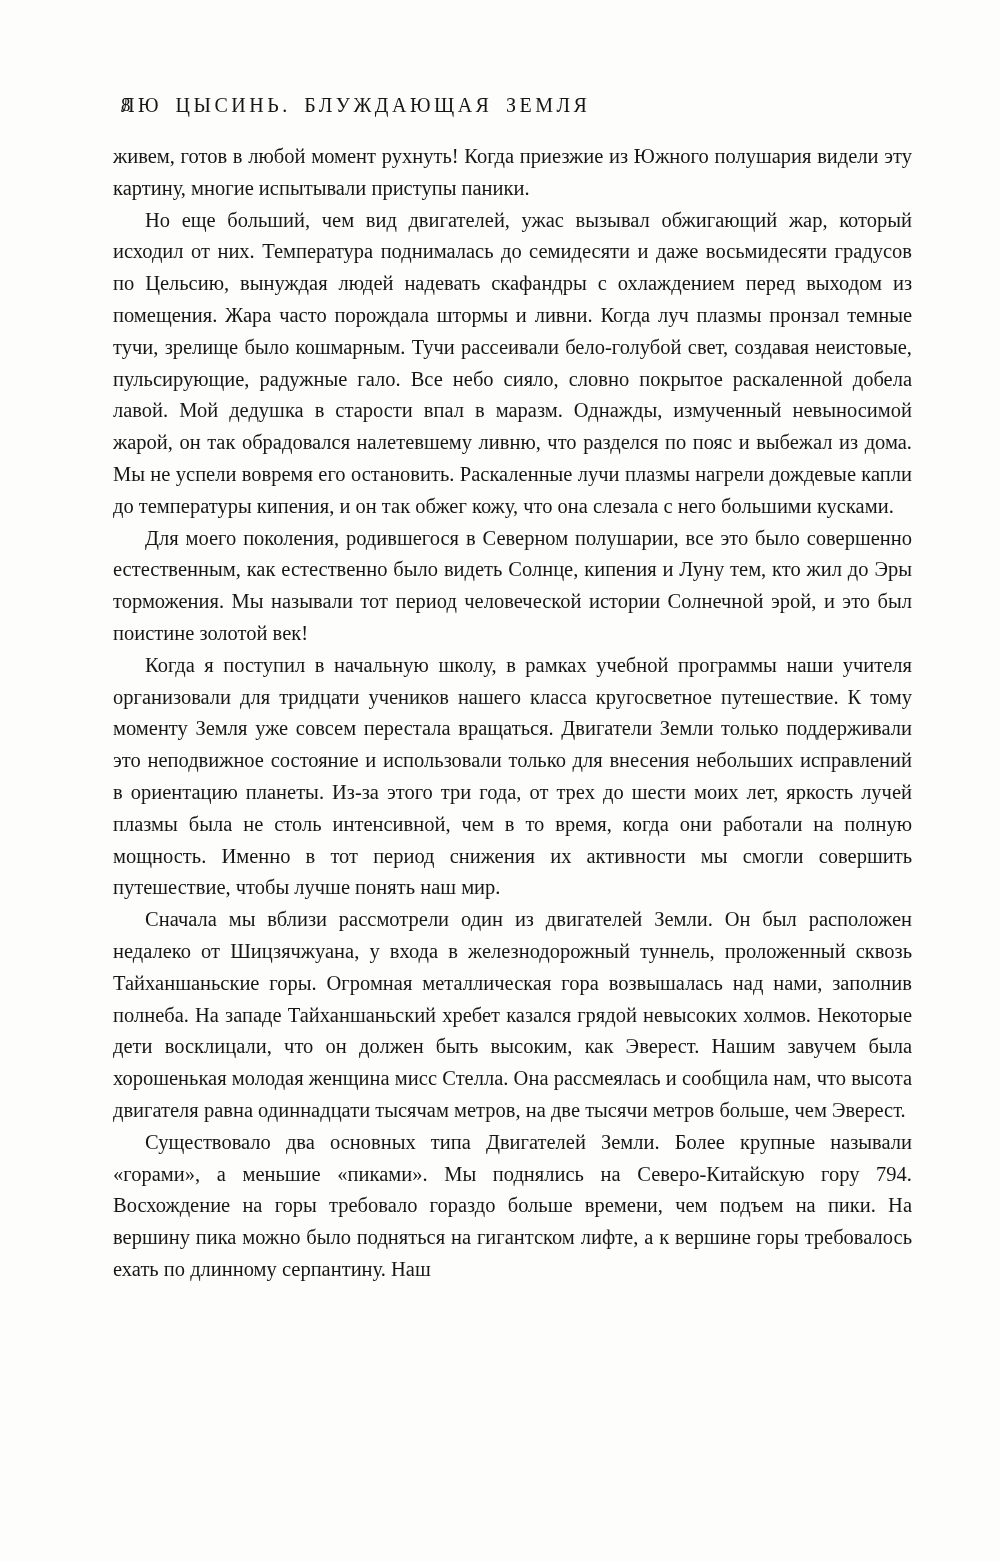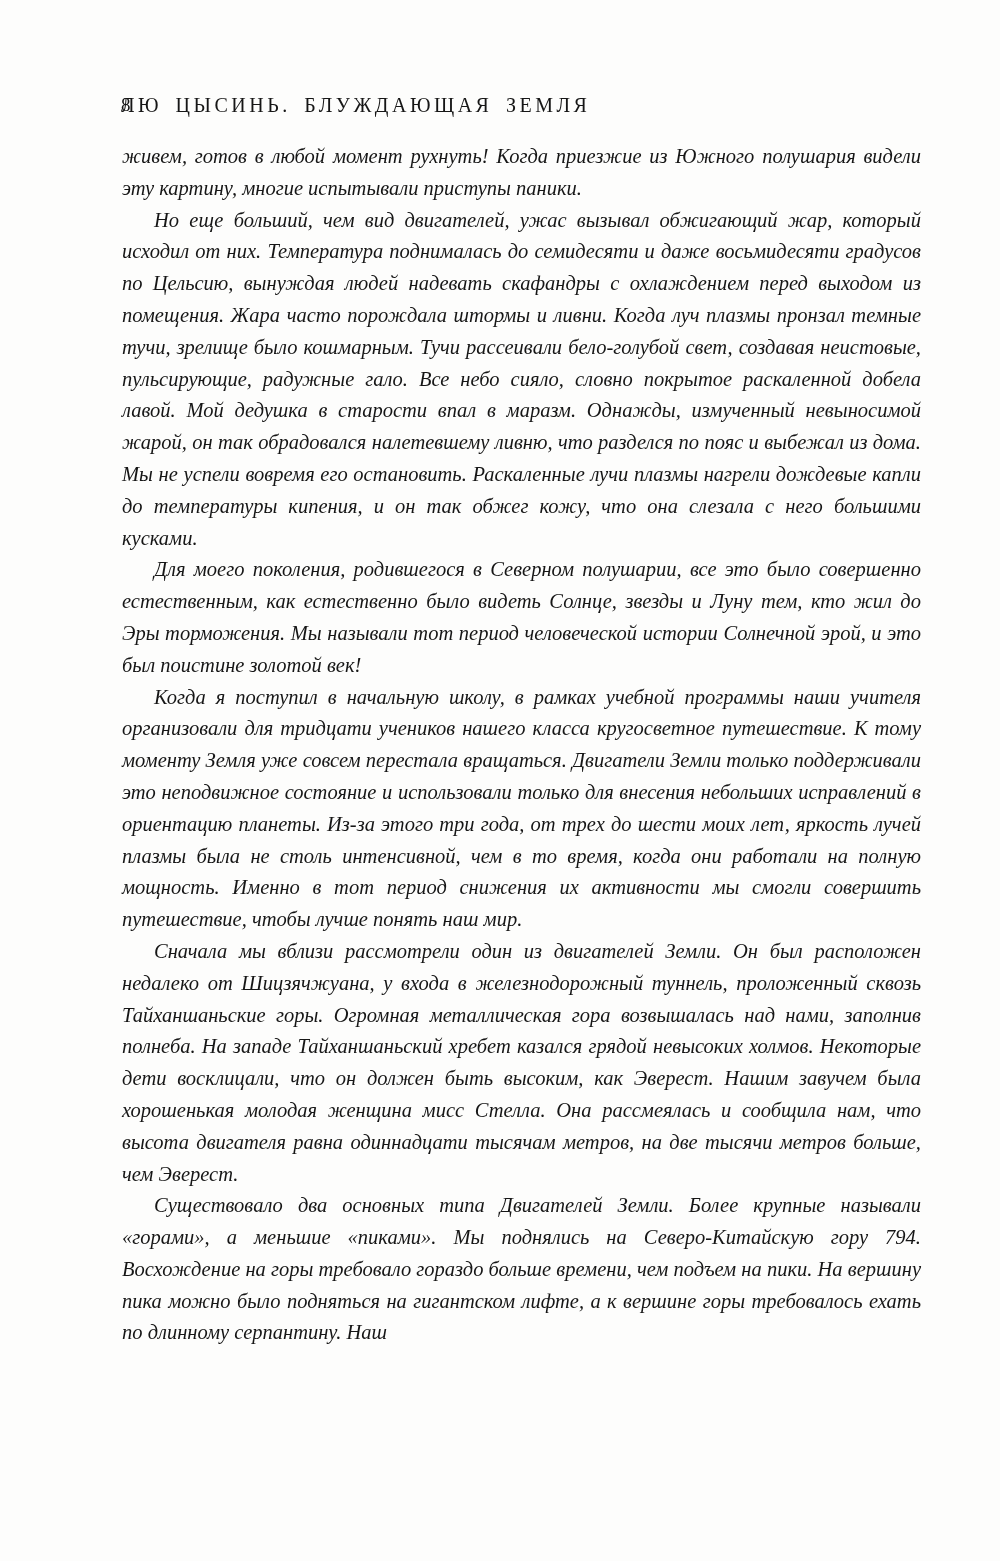--- a/index.html
+++ b/index.html
@@ -37,27 +37,26 @@
     text-align: left;
     font-size: 20px;
     letter-spacing: 3.5px;
     word-spacing: 5px;
     color: #161616;
     white-space: nowrap;
   }
   .body-text {
     position: absolute;
     top: 141px;
-    left: 122px;
+    left: 113px;
     width: 799px;
     font-size: 20.5px;
     line-height: 31.8px;
     text-align: justify;
     hyphens: auto;
-    font-style: italic;
     -webkit-hyphens: auto;
   }
   .body-text p {
     margin: 0;
     padding: 0;
   }
   .body-text p.indent {
     text-indent: 32px;
   }
 </style>
@@ -66,18 +65,18 @@
 
 <div class="page">
   <header class="running-head">
     <span class="page-num">8</span>
     <span class="head-title">ЛЮ ЦЫСИНЬ. БЛУЖДАЮЩАЯ ЗЕМЛЯ</span>
   </header>
 
   <main class="body-text" id="paragraphs" lang="ru">
       <p class="">живем, готов в любой момент рухнуть! Когда приезжие из Южного полушария видели эту картину, многие испытывали приступы паники.</p>
       <p class="indent">Но еще больший, чем вид двигателей, ужас вызывал обжигающий жар, который исходил от них. Температура поднималась до семидесяти и даже восьмидесяти градусов по Цельсию, вынуждая людей надевать скафандры с охлаждением перед выходом из помещения. Жара часто порождала штормы и ливни. Когда луч плазмы пронзал темные тучи, зрелище было кошмарным. Тучи рассеивали бело-голубой свет, создавая неистовые, пульсирующие, радужные гало. Все небо сияло, словно покрытое раскаленной добела лавой. Мой дедушка в старости впал в маразм. Однажды, измученный невыносимой жарой, он так обрадовался налетевшему ливню, что разделся по пояс и выбежал из дома. Мы не успели вовремя его остановить. Раскаленные лучи плазмы нагрели дождевые капли до температуры кипения, и он так обжег кожу, что она слезала с него большими кусками.</p>
-      <p class="indent">Для моего поколения, родившегося в Северном полушарии, все это было совершенно естественным, как естественно было видеть Солнце, звезды и Луну тем, кто жил до Эры торможения. Мы называли тот период человеческой истории Солнечной эрой, и это был поистине золотой век!</p>
+      <p class="indent">Для моего поколения, родившегося в Северном полушарии, все это было совершенно естественным, как естественно было видеть Солнце, кипения и Луну тем, кто жил до Эры торможения. Мы называли тот период человеческой истории Солнечной эрой, и это был поистине золотой век!</p>
       <p class="indent">Когда я поступил в начальную школу, в рамках учебной программы наши учителя организовали для тридцати учеников нашего класса кругосветное путешествие. К тому моменту Земля уже совсем перестала вращаться. Двигатели Земли только поддерживали это неподвижное состояние и использовали только для внесения небольших исправлений в ориентацию планеты. Из-за этого три года, от трех до шести моих лет, яркость лучей плазмы была не столь интенсивной, чем в то время, когда они работали на полную мощность. Именно в тот период снижения их активности мы смогли совершить путешествие, чтобы лучше понять наш мир.</p>
       <p class="indent">Сначала мы вблизи рассмотрели один из двигателей Земли. Он был расположен недалеко от Шицзячжуана, у входа в железнодорожный туннель, проложенный сквозь Тайханшаньские горы. Огромная металлическая гора возвышалась над нами, заполнив полнеба. На западе Тайханшаньский хребет казался грядой невысоких холмов. Некоторые дети восклицали, что он должен быть высоким, как Эверест. Нашим завучем была хорошенькая молодая женщина мисс Стелла. Она рассмеялась и сообщила нам, что высота двигателя равна одиннадцати тысячам метров, на две тысячи метров больше, чем Эверест.</p>
       <p class="indent">Существовало два основных типа Двигателей Земли. Более крупные называли «горами», а меньшие «пиками». Мы поднялись на Северо-Китайскую гору 794. Восхождение на горы требовало гораздо больше времени, чем подъем на пики. На вершину пика можно было подняться на гигантском лифте, а к вершине горы требовалось ехать по длинному серпантину. Наш</p>
     </main>
 </div>
 
 </body></html>

